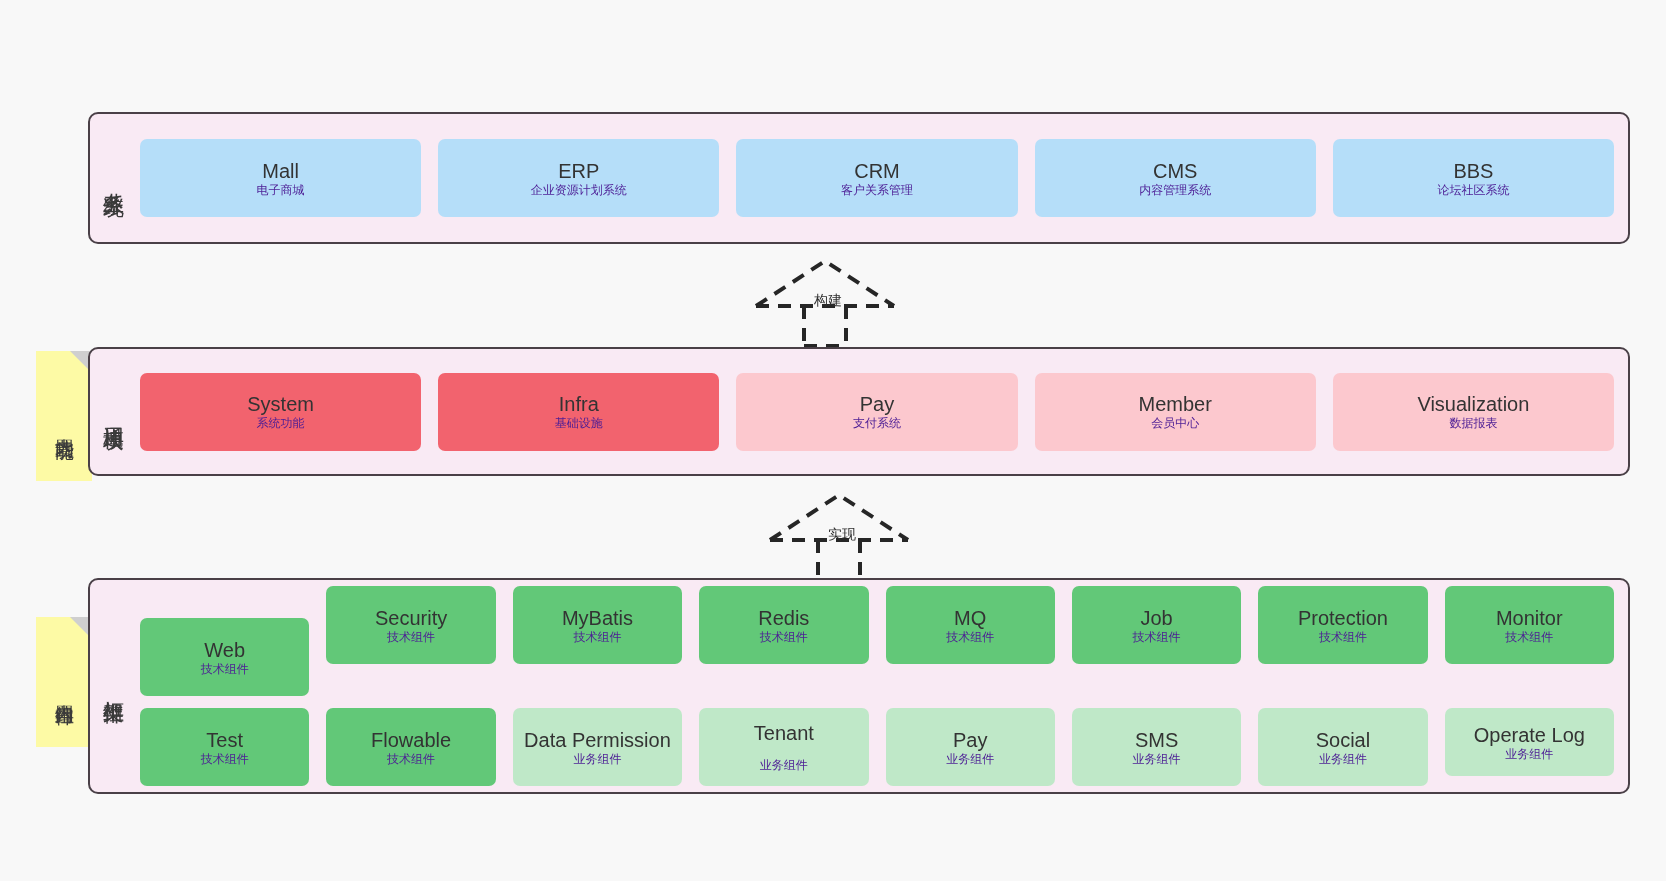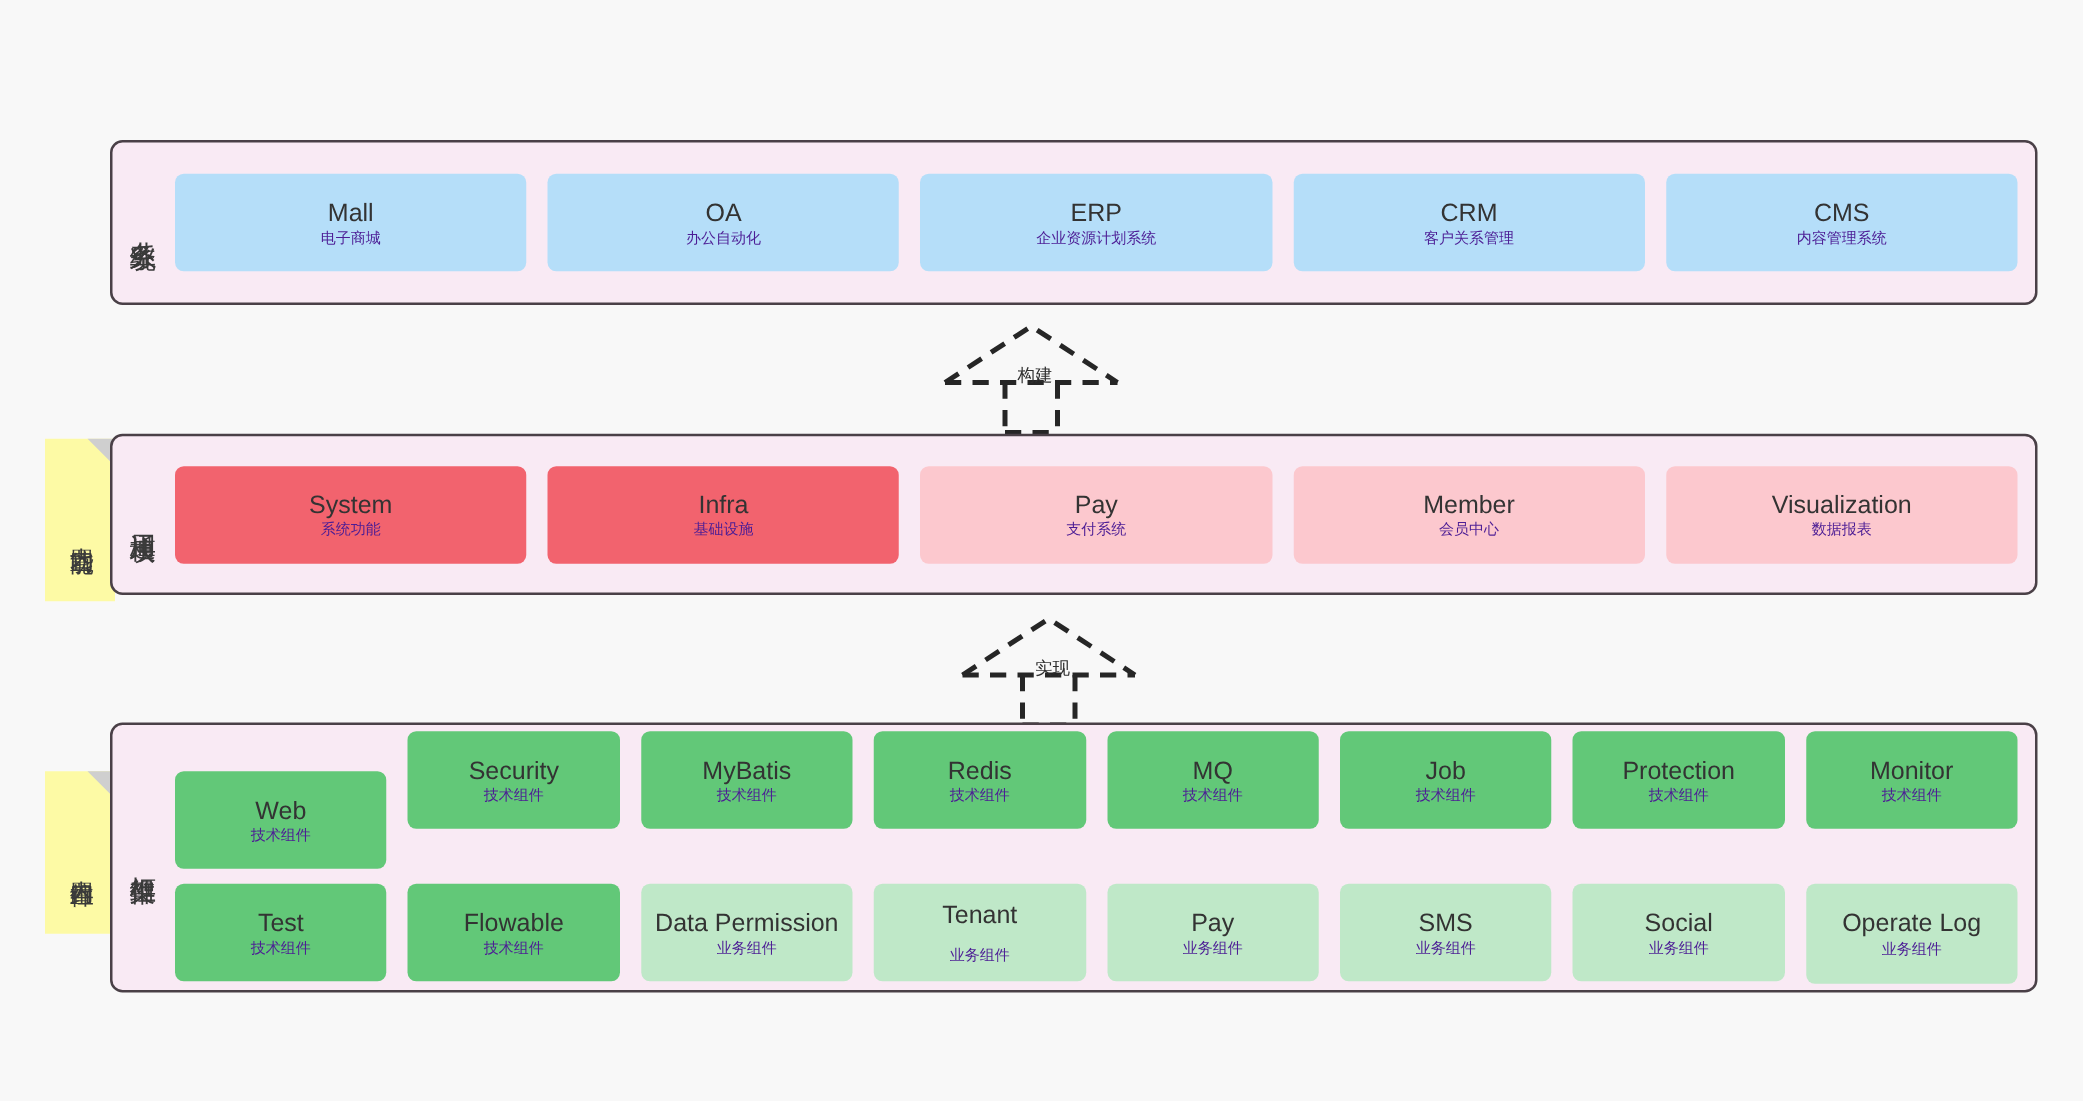--- a/index.html
+++ b/index.html
@@ -142,34 +142,34 @@
 
   <div class="layer" id="layer-business" style="left:88px; top:112px; width:1542px; height:132px;">
     <div class="layer-label">业务系统</div>
     <div class="layer-body">
       <div class="row" id="business-row">
           <div class="card c-blue" style="height: 78px;">
             <div class="t1">Mall</div>
             <div class="t2">电子商城</div>
           </div>
           <div class="card c-blue" style="height: 78px;">
-            <div class="t1">OA</div>
-            <div class="t2">办公自动化</div>
-          </div>
-          <div class="card c-blue" style="height: 78px;">
             <div class="t1">ERP</div>
             <div class="t2">企业资源计划系统</div>
           </div>
           <div class="card c-blue" style="height: 78px;">
             <div class="t1">CRM</div>
             <div class="t2">客户关系管理</div>
           </div>
           <div class="card c-blue" style="height: 78px;">
             <div class="t1">CMS</div>
             <div class="t2">内容管理系统</div>
+          </div>
+          <div class="card c-blue" style="height: 78px;">
+            <div class="t1">BBS</div>
+            <div class="t2">论坛社区系统</div>
           </div>
         </div>
     </div>
   </div>
 
   <div class="connector" style="left:756px; top:258px; width:140px; height:90px;">
     <svg width="140" height="90" viewBox="0 0 140 90">
 
       <polyline points="0,48 69,3 138,48" fill="none" stroke="#262626" stroke-width="4" stroke-dasharray="13 9" stroke-linecap="butt"></polyline>
       <polyline points="0,48 138,48" fill="none" stroke="#262626" stroke-width="4" stroke-dasharray="13 9" stroke-linecap="butt"></polyline>
@@ -289,21 +289,21 @@
             <div class="t2">业务组件</div>
           </div>
           <div class="card c-lightgreen" style="height: 78px;">
             <div class="t1">SMS</div>
             <div class="t2">业务组件</div>
           </div>
           <div class="card c-lightgreen" style="height: 78px;">
             <div class="t1">Social</div>
             <div class="t2">业务组件</div>
           </div>
-          <div class="card c-lightgreen" style="height: 80px;">
+          <div class="card c-lightgreen" style="height: 68px;">
             <div class="t1">Operate Log</div>
             <div class="t2">业务组件</div>
           </div>
         </div>
     </div>
   </div>
 
 </div>
 
 </body></html>

